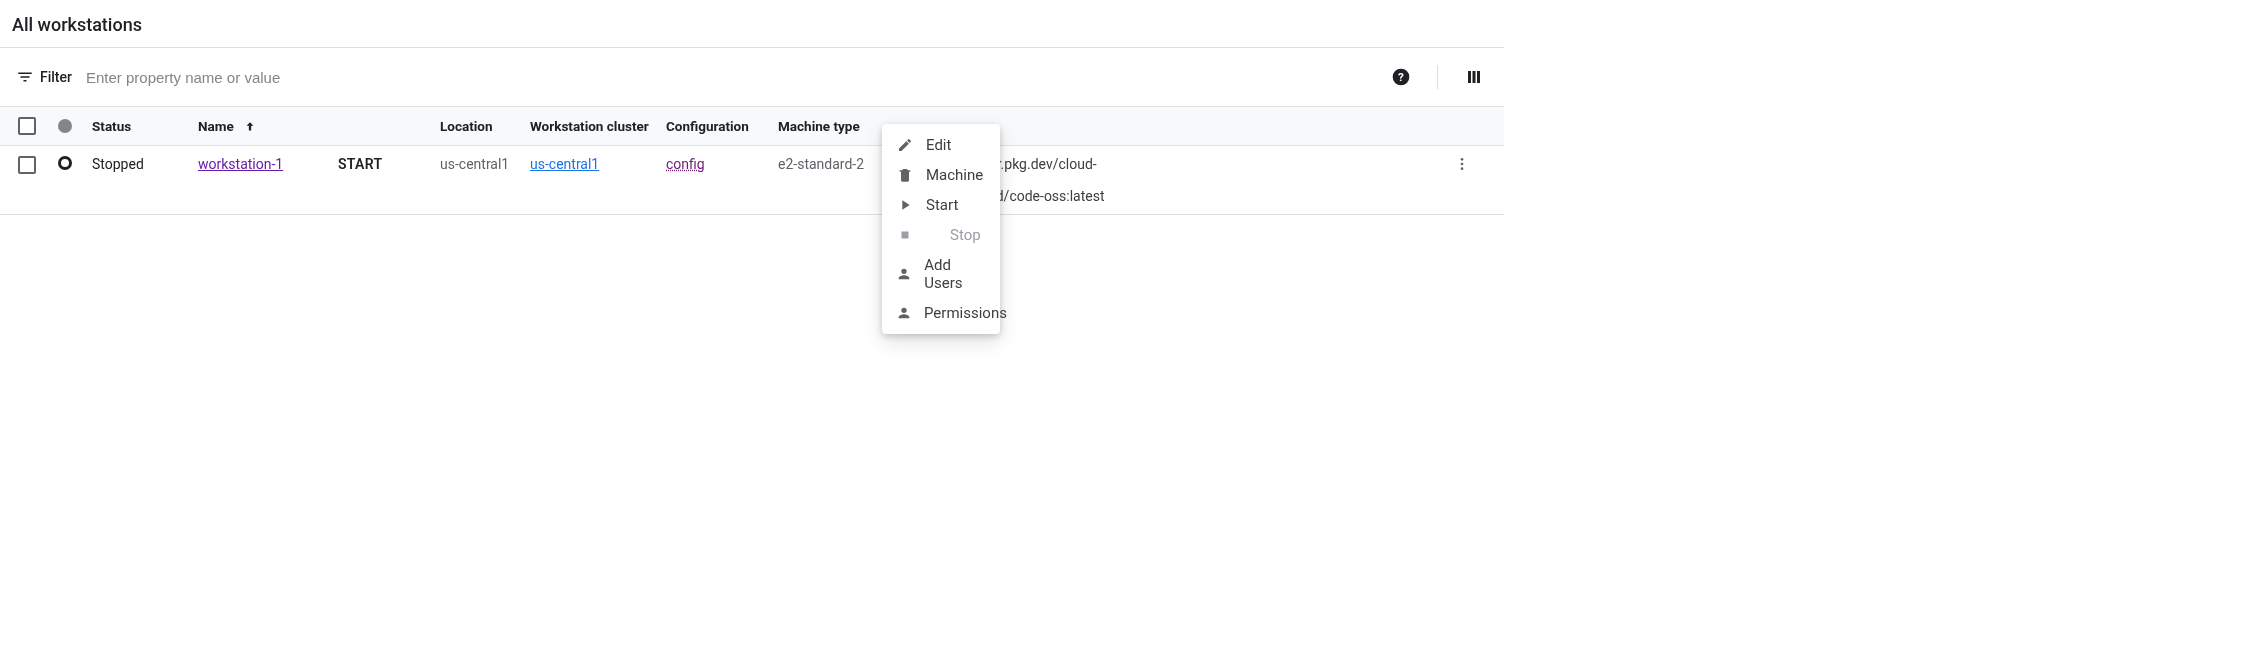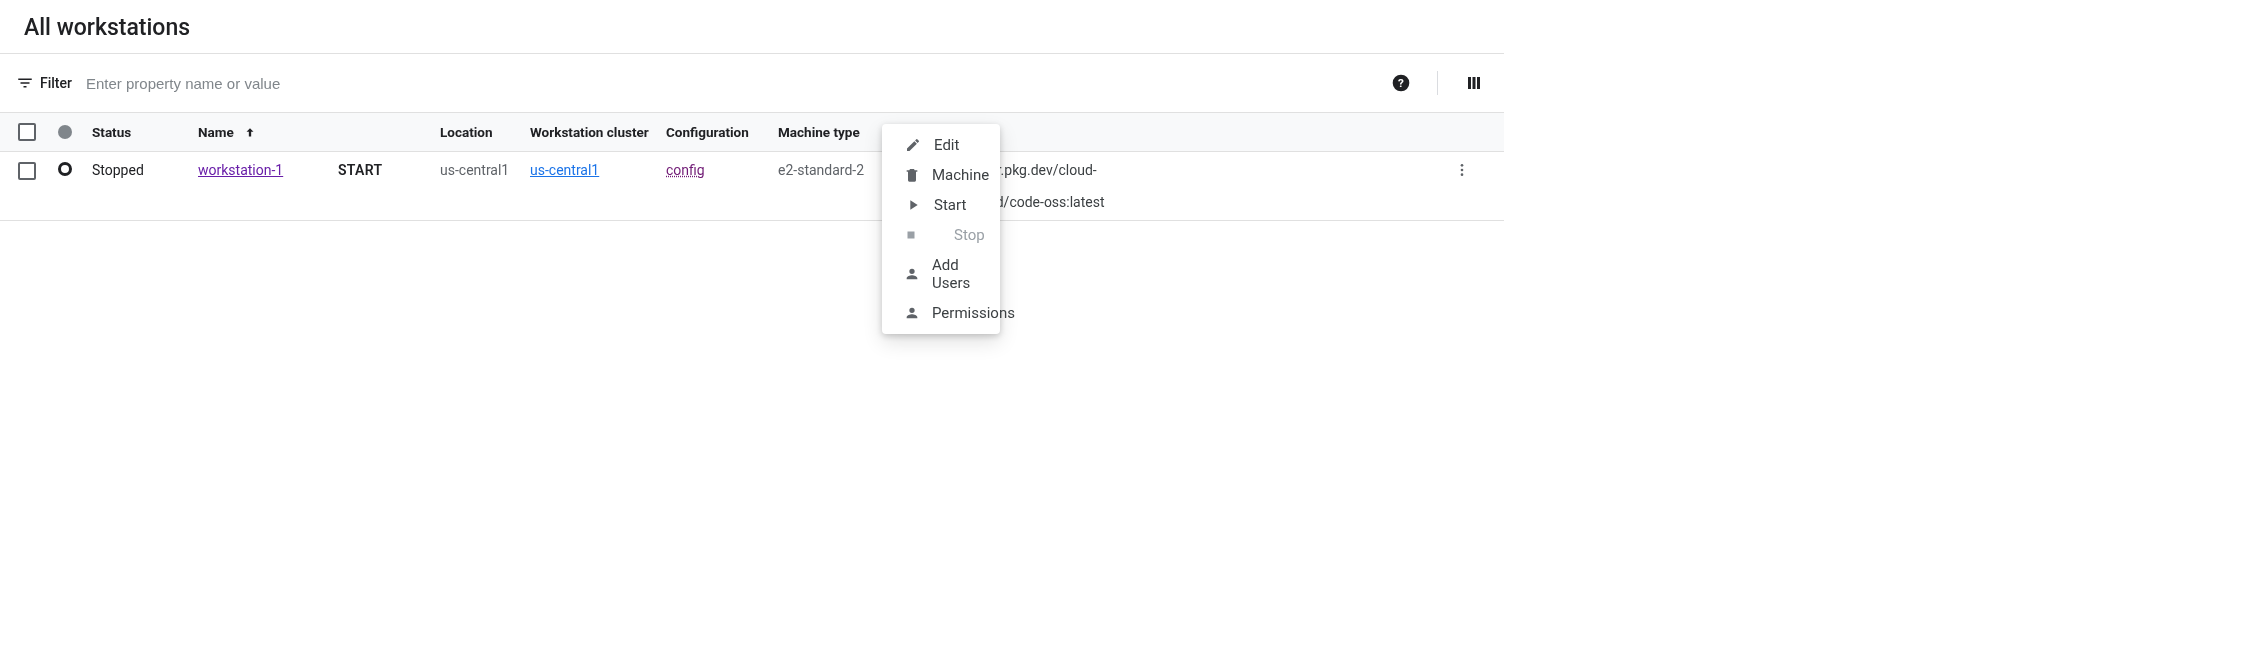--- a/index.html
+++ b/index.html
@@ -5,23 +5,23 @@
   * { box-sizing: border-box; }
   body {
     margin: 0;
     font-family: "Google Sans", Roboto, Arial, sans-serif;
     font-size: 14px;
     color: #202124;
     background: #fff;
     width: 1504px;
   }
   .page-title {
-    font-size: 23px;
+    font-size: 18px;
     font-weight: 500;
-    padding: 14px 12px 12px 24px;
+    padding: 14px 12px 12px 12px;
   }
   .filter-bar {
     display: flex;
     align-items: center;
     border-top: 1px solid #e0e0e0;
     border-bottom: 1px solid #e0e0e0;
     padding: 6px 16px;
     height: 60px;
   }
   .filter-icon { margin-right: 6px; display:flex; align-items:center; }
@@ -84,21 +84,21 @@
     width: 118px;
     background: #fff;
     border-radius: 4px;
     box-shadow: 0 2px 6px rgba(0,0,0,0.18), 0 8px 20px rgba(0,0,0,0.12);
     padding: 6px 0;
   }
   .menu-item {
     display: flex;
     align-items: center;
     gap: 12px;
-    padding: 6px 22px;
+    padding: 6px 14px;
     font-size: 15px;
     color: #3c4043;
   }
   .menu-item.disabled { color:#9aa0a6;gap:36px; }
   .menu-icon { width:18px; display:flex; align-items:center; justify-content:center; }
 
   svg { display:block; }
 </style>
 </head>
 <body>

